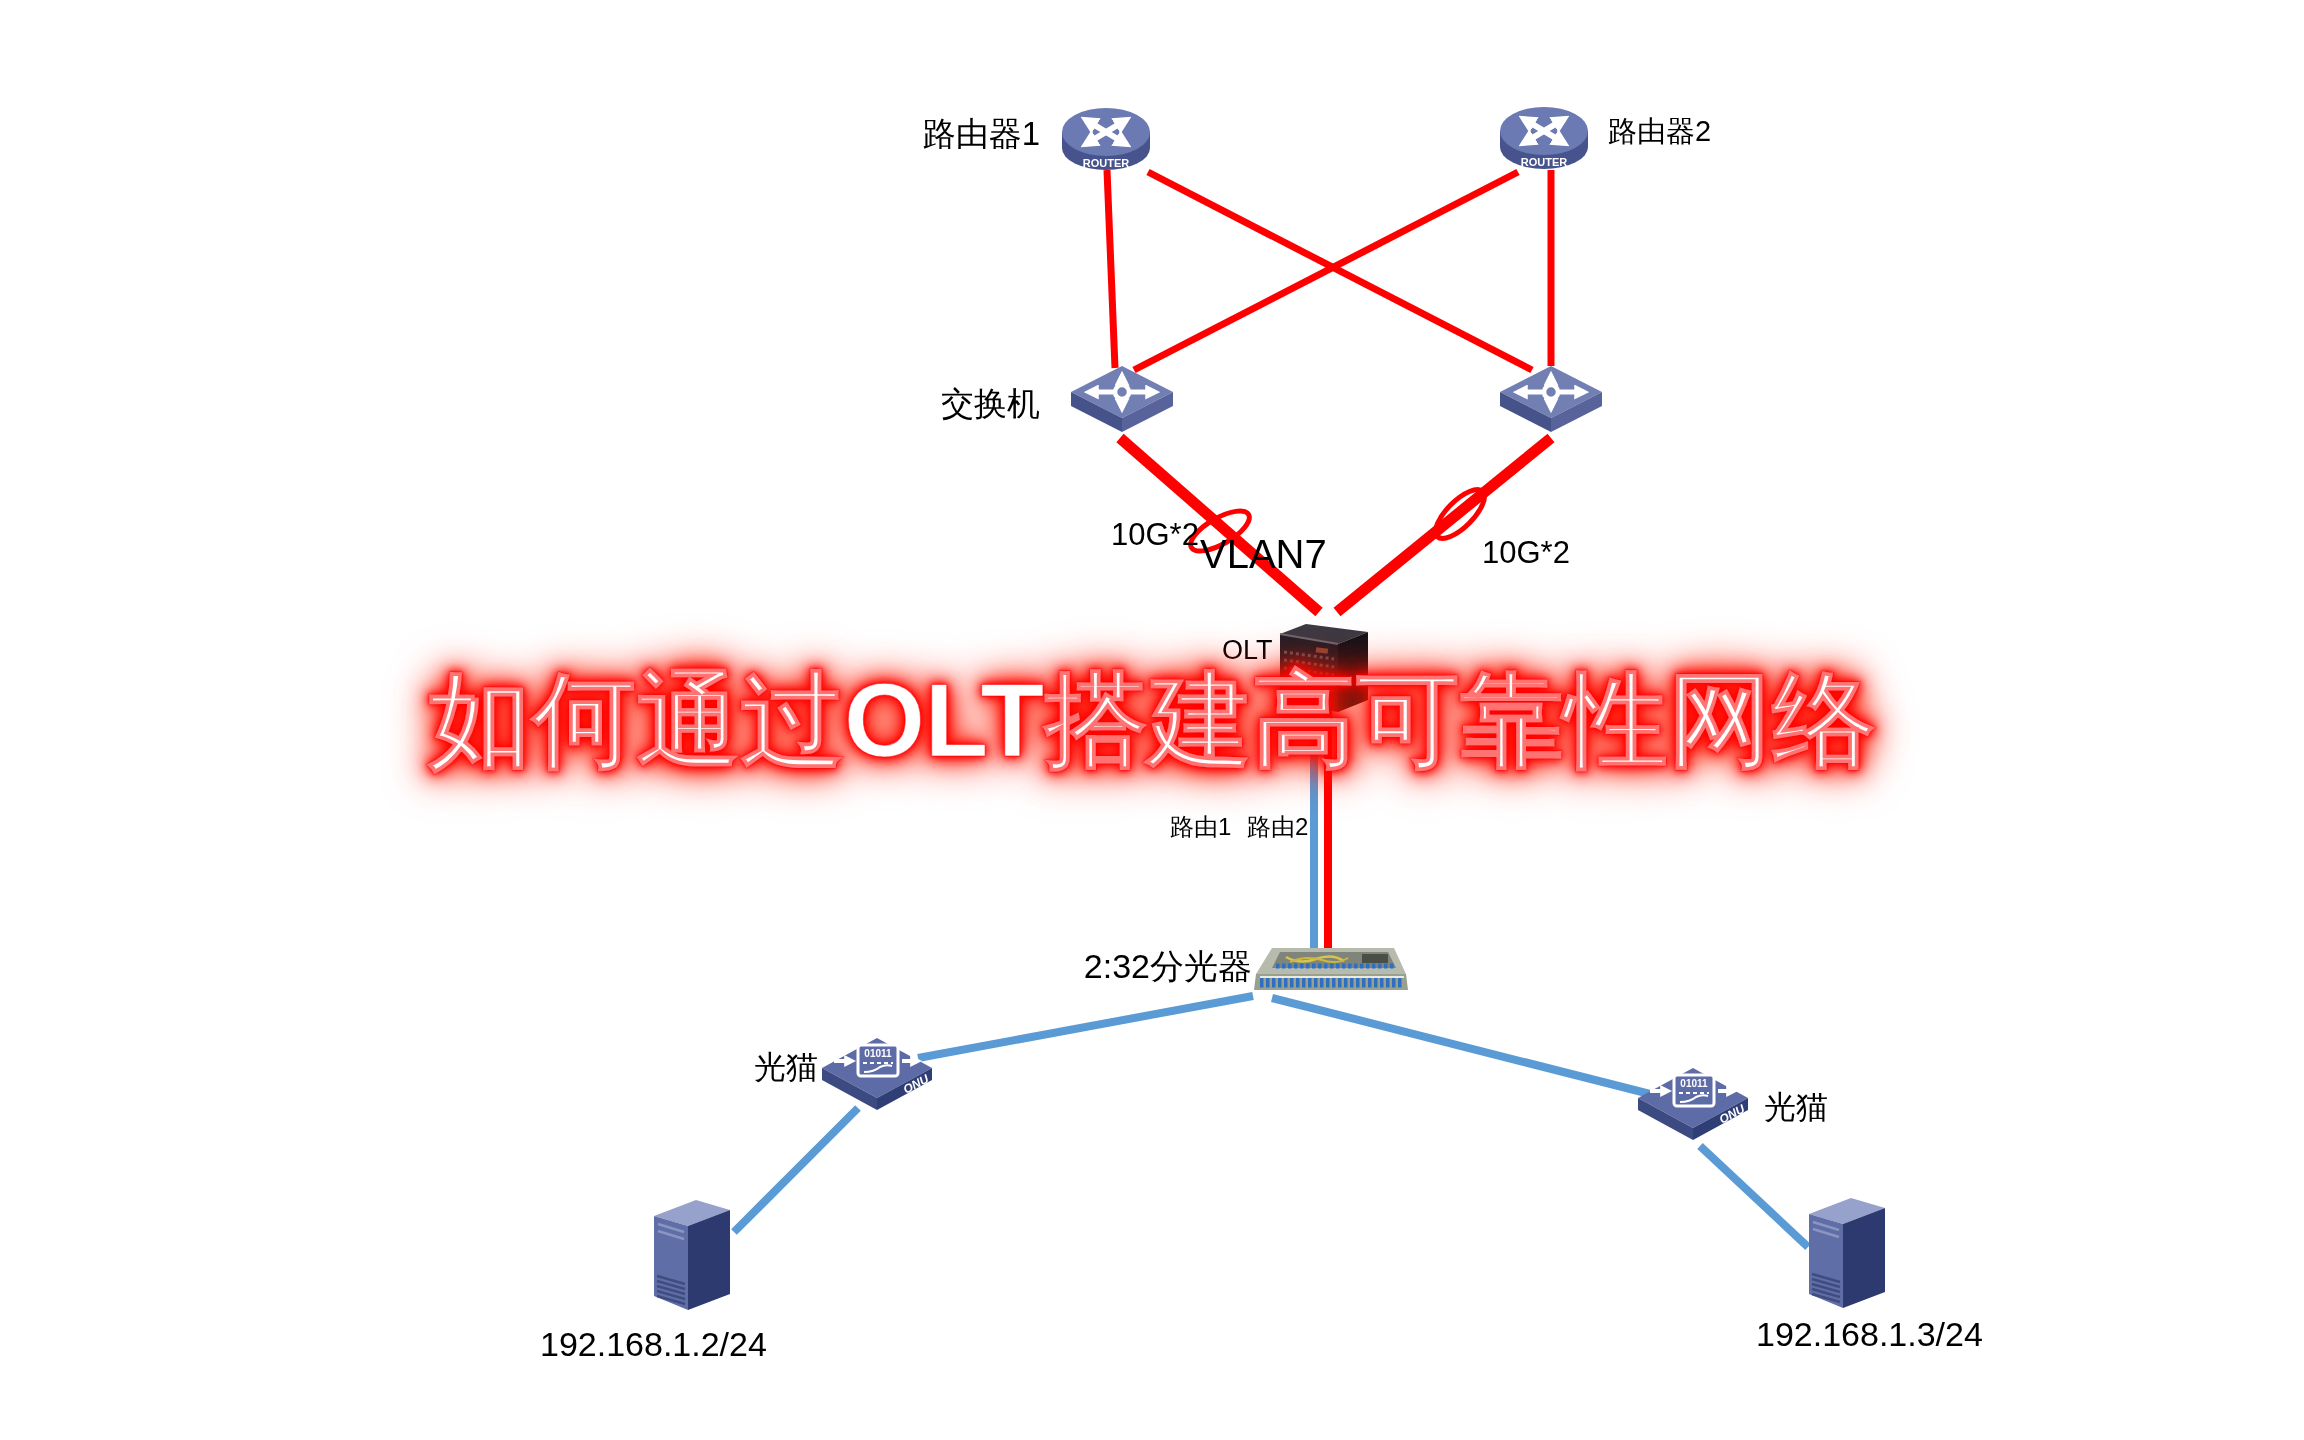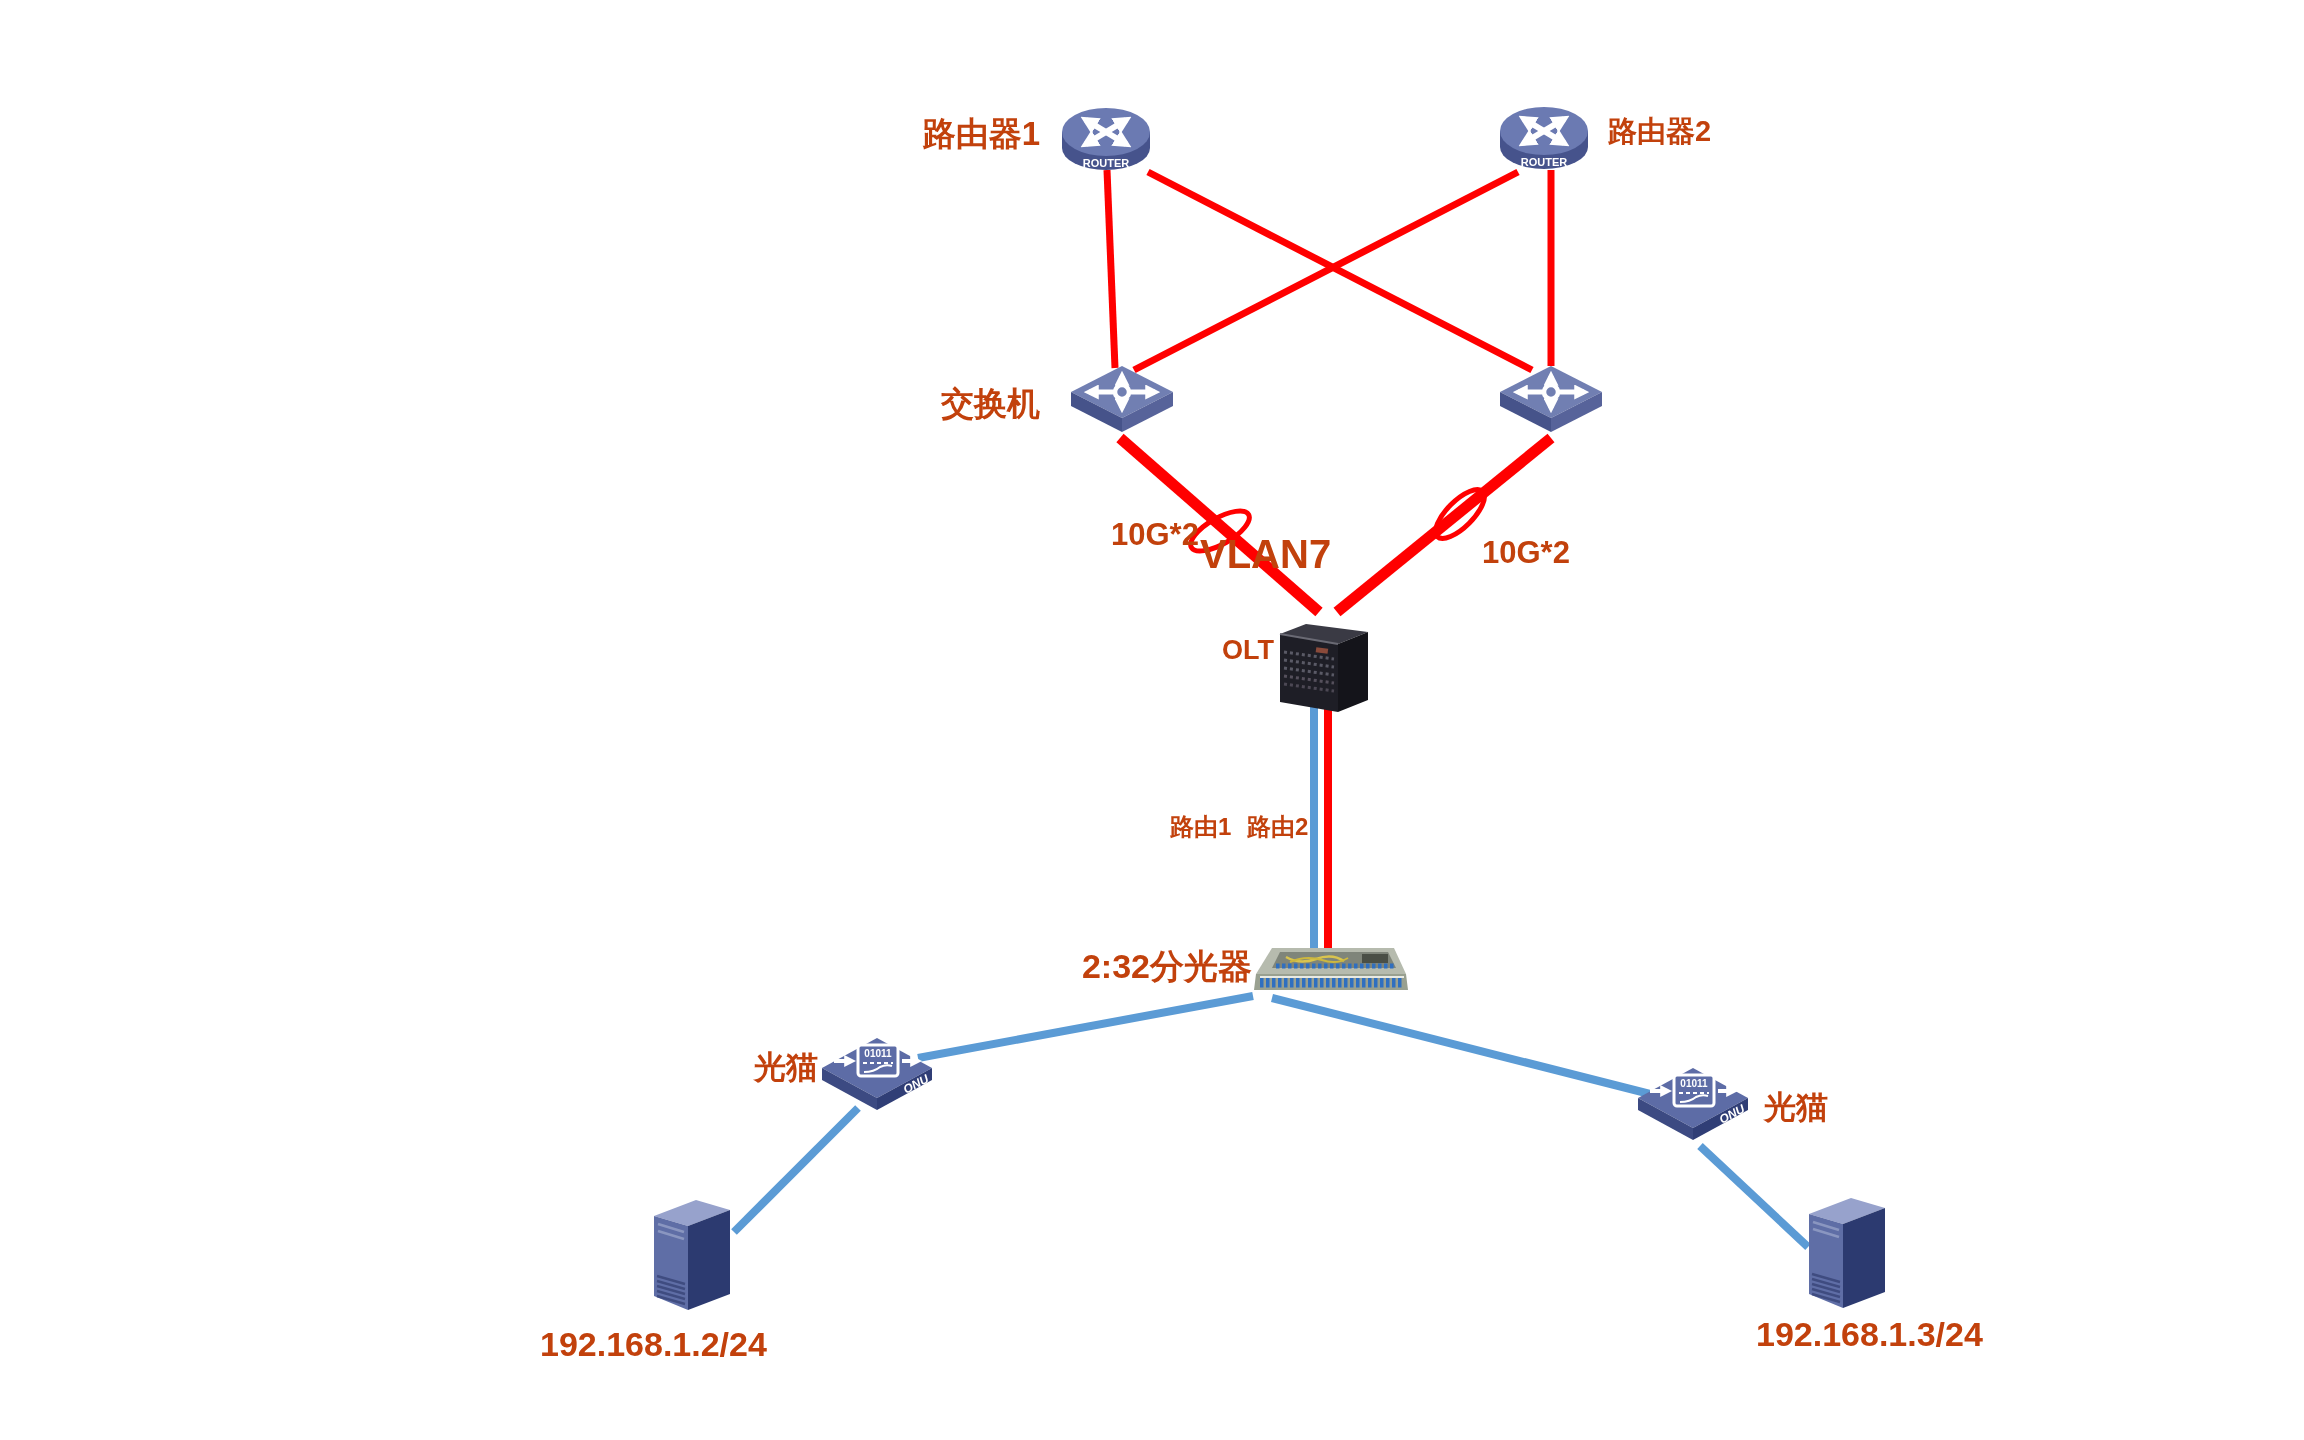--- a/index.html
+++ b/index.html
@@ -4,21 +4,21 @@
 <style>
   html,body{margin:0;padding:0;background:#fff;}
   #stage{
     position:relative;width:2304px;height:1440px;background:#ffffff;overflow:hidden;
     font-family:"Liberation Sans","DejaVu Sans",sans-serif;
   }
   svg{display:block;}
   #wires{position:absolute;left:0;top:0;z-index:1;}
   .device{position:absolute;z-index:2;}
   .lbl{
-    position:absolute;z-index:3;color:#c2410c;font-weight:bold;white-space:nowrap;
+    position:absolute;z-index:3;color:#000000;font-weight:normal;white-space:nowrap;
     line-height:1.1;
   }
   .lbl.center{text-align:center;}
   .lbl.right{text-align:right;}
   .title-line{
     position:absolute;left:0;width:100%;text-align:center;z-index:6;
     color:#ffffff;font-weight:bold;white-space:nowrap;
     -webkit-text-stroke:1px rgba(255,0,0,0.55);
     text-shadow:
       0 0 3px #ff0000,
@@ -212,14 +212,15 @@
   <div class="lbl" style="left:1247px;top:814px;font-size:24px;">路由2</div>
 
   <div class="lbl right" style="left:1052px;top:948px;width:200px;font-size:34px;">2:32分光器</div>
 
   <div class="lbl" style="left:754px;top:1050px;font-size:32px;">光猫</div>
   <div class="lbl" style="left:1764px;top:1090px;font-size:32px;">光猫</div>
 
   <div class="lbl center" style="left:540px;top:1326px;width:200px;font-size:34px;">192.168.1.2/24</div>
   <div class="lbl center" style="left:1756px;top:1316px;width:200px;font-size:34px;">192.168.1.3/24</div>
 
+  <div id="title1" class="title-line">如何通过OLT搭建高可靠性网络</div>
 
 </div>
 
 </body></html>

